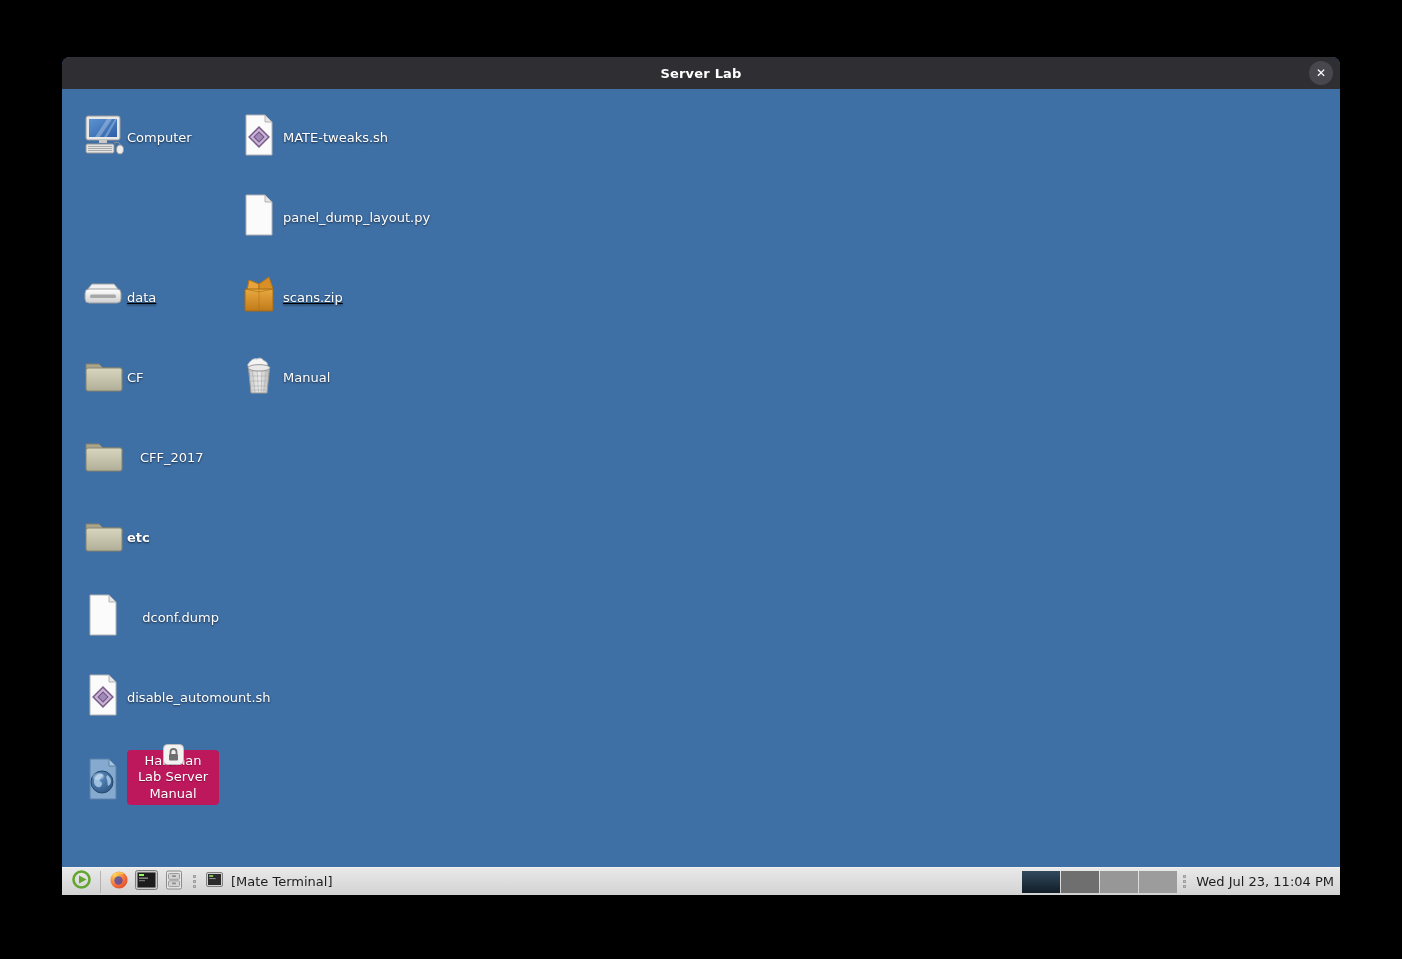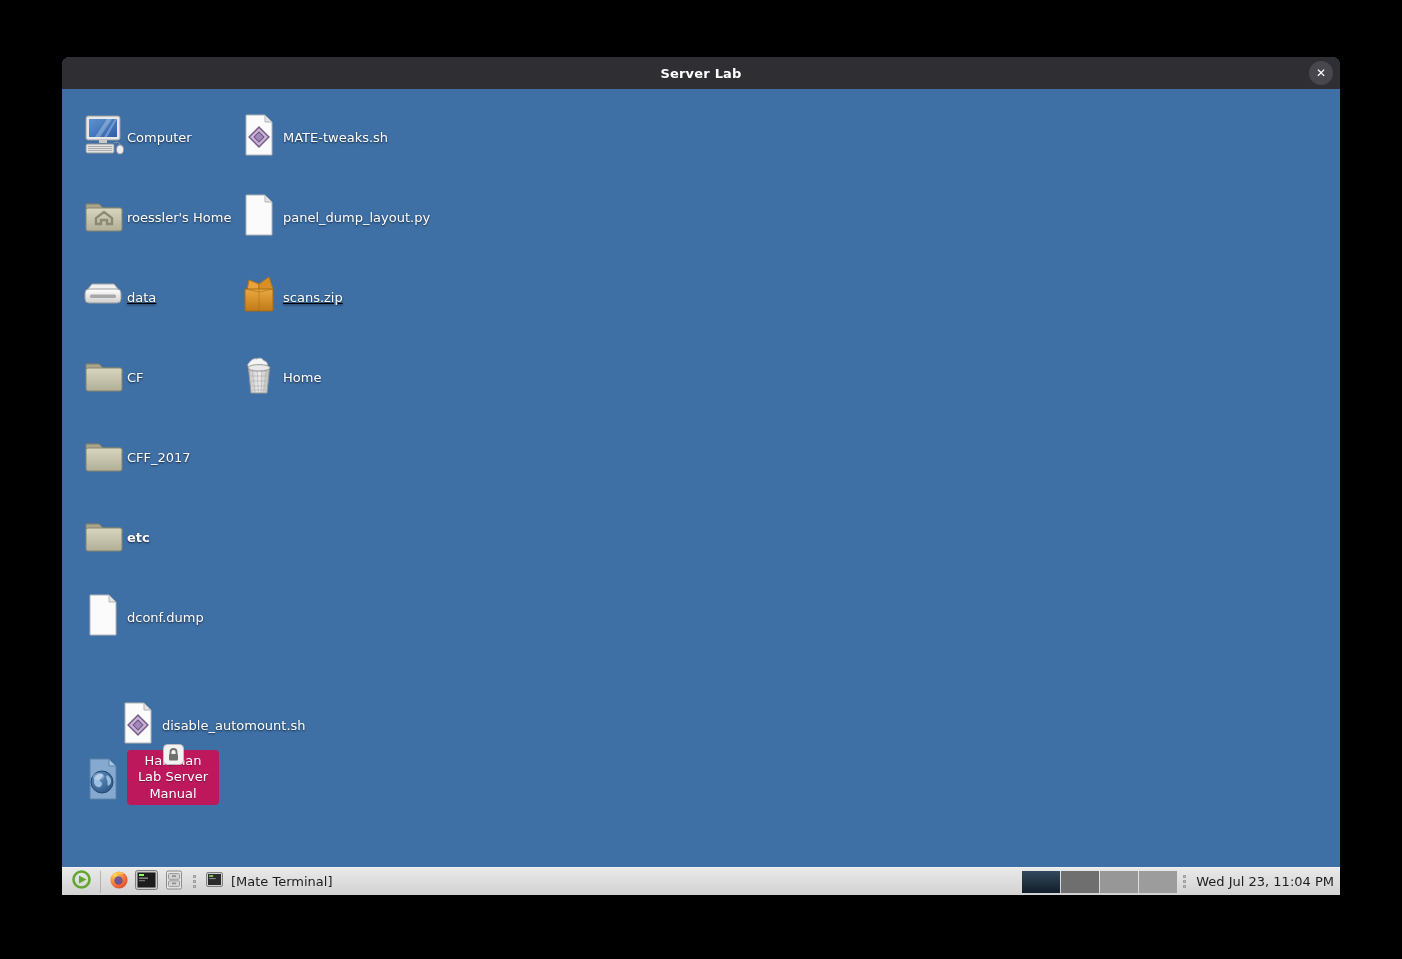--- a/index.html
+++ b/index.html
@@ -13,22 +13,22 @@
   .close-btn{position:absolute;right:7px;top:4px;width:24px;height:24px;border-radius:50%;
     background:#47474d;color:#ffffff;font-size:12px;font-weight:bold;display:flex;
     align-items:center;justify-content:center;cursor:default;}
   
   .desktop{position:relative;height:778px;background:#3e6fa5;}
   .dicon{position:absolute;width:140px;display:flex;align-items:center;}
   .dicon svg{display:block;}
   .dlabel{margin-top:6px;font-size:13px;color:#ffffff;white-space:nowrap;text-align:center;
     text-shadow:0 1px 2px rgba(0,0,0,.65);line-height:1.25;}
   .col1{left:17px;} .col2{left:173px;}
-  .r0{top:22px;} .r1{top:102px;} .r2{top:182px;text-decoration:underline;} .r3{top:262px;} .r4{top:342px;}
-  .r5{top:422px;font-weight:bold;} .r6{top:502px;} .r7{top:610px;margin-left:35px;} .r8{top:655px;}
+  .r0{top:22px;} .r1{top:102px;} .r2{top:182px;text-decoration:underline;} .r3{top:262px;} .r4{top:342px;gap:13px;}
+  .r5{top:422px;font-weight:bold;} .r6{top:502px;justify-content:space-between;} .r7{top:582px;} .r8{top:655px;}
   .dicon.selected .dlabel{white-space:normal;width:112px;background:#be185d;border-radius:4px;
     padding:3px 7px;text-shadow:0 1px 1px rgba(0,0,0,.35);}
   .dicon.selected .main-icon{margin-top:10px;}
   .emblem-lock{position:absolute;left:84px;top:0;}
   
   .panel{position:relative;height:28px;background:linear-gradient(#e9e9e9,#d2d2d2);
     border-top:1px solid #f2f2f2;box-sizing:border-box;display:flex;align-items:center;
     padding:0 6px;}
   .pbtn{display:flex;align-items:center;justify-content:center;height:26px;padding:0 3px;}
   .panel-sep{width:1px;height:22px;background:#b3b3b3;margin:0 5px;}
@@ -74,36 +74,20 @@
           <rect x="20" y="29" width="8" height="3" fill="#c9c9c9"></rect>
           <rect x="7" y="33" width="28" height="9" rx="1.5" fill="#e3e3e3" stroke="#969696"></rect>
           <path d="M9 35.5h24M9 37.5h24M9 39.5h24" stroke="#ababab" stroke-width="1"></path>
           <ellipse cx="41" cy="38.5" rx="3.5" ry="4.5" fill="#ececec" stroke="#969696"></ellipse>
           <path d="M41 34c0-3-3-3-6-2" fill="none" stroke="#969696"></path>
         </svg>
       </span>
       <span class="dlabel">Computer</span>
     </div>
 
-    <div class="dicon col1 r1">
-      <span class="main-icon">
-        <svg width="48" height="48" viewBox="0 0 48 48">
-          <defs>
-              <linearGradient id="gfh" x1="0" y1="0" x2="0" y2="1">
-            <stop offset="0" stop-color="#d9d6c0"></stop>
-                <stop offset="1" stop-color="#b2af99"></stop>
-              </linearGradient>
-            </defs>
-          <path d="M7 13h13l4 4h17a2 2 0 0 1 2 2v3H7z" fill="#a9a58d" stroke="#87836c"></path>
-          <rect x="7" y="17" width="36" height="23" rx="2" fill="url(#gfh)" stroke="#87836c"></rect>
-          <path d="M17 33v-6l8-6 8 6v6h-5v-4h-6v4z" fill="none" stroke="#8d8a72" stroke-width="2.4"></path>
-        </svg>
-      </span>
-      <span class="dlabel">roessler's Home</span>
-    </div>
 
     <div class="dicon col1 r2">
       <span class="main-icon">
         <svg width="48" height="48" viewBox="0 0 48 48">
           <defs>
               <linearGradient id="gd" x1="0" y1="0" x2="0" y2="1">
             <stop offset="0" stop-color="#ffffff"></stop>
                 <stop offset="1" stop-color="#cfcfcf"></stop>
               </linearGradient>
             </defs>
@@ -267,21 +251,21 @@
             <stop offset="1" stop-color="#bdbdbd"></stop>
               </linearGradient>
             </defs>
           <path d="M14 12c2-3 5-5 8-4 3-2 6 0 7 2 2 0 4 2 3 5l-18 1c-2-1-1-3 0-4z" fill="#f4f4f4" stroke="#c0c0c0"></path>
           <path d="M13.5 17L16 42h16l2.5-25z" fill="url(#gt)" stroke="#9a9a9a"></path>
           <path d="M15 20h18M15.5 25h17M16 30h16M16.5 35h15M17 39h14" stroke="#aeaeae" stroke-width="0.8" opacity="0.8"></path>
           <path d="M17 17l3 25M22 17l1.5 25M27 17l-1 25M31.5 17l-3 25" stroke="#aeaeae" stroke-width="0.8" opacity="0.8"></path>
           <ellipse cx="24" cy="16.8" rx="11" ry="3.2" fill="#e9e9e9" stroke="#9a9a9a"></ellipse>
         </svg>
       </span>
-      <span class="dlabel">Home</span>
+      <span class="dlabel">Manual</span>
     </div>
 
   </div>
 
   <div class="panel">
 
     <div class="pbtn">
       <span>
         <svg width="21" height="21" viewBox="0 0 21 21">
           <circle cx="10.5" cy="10.5" r="8" fill="none" stroke="#63a62f" stroke-width="2.6"></circle>

